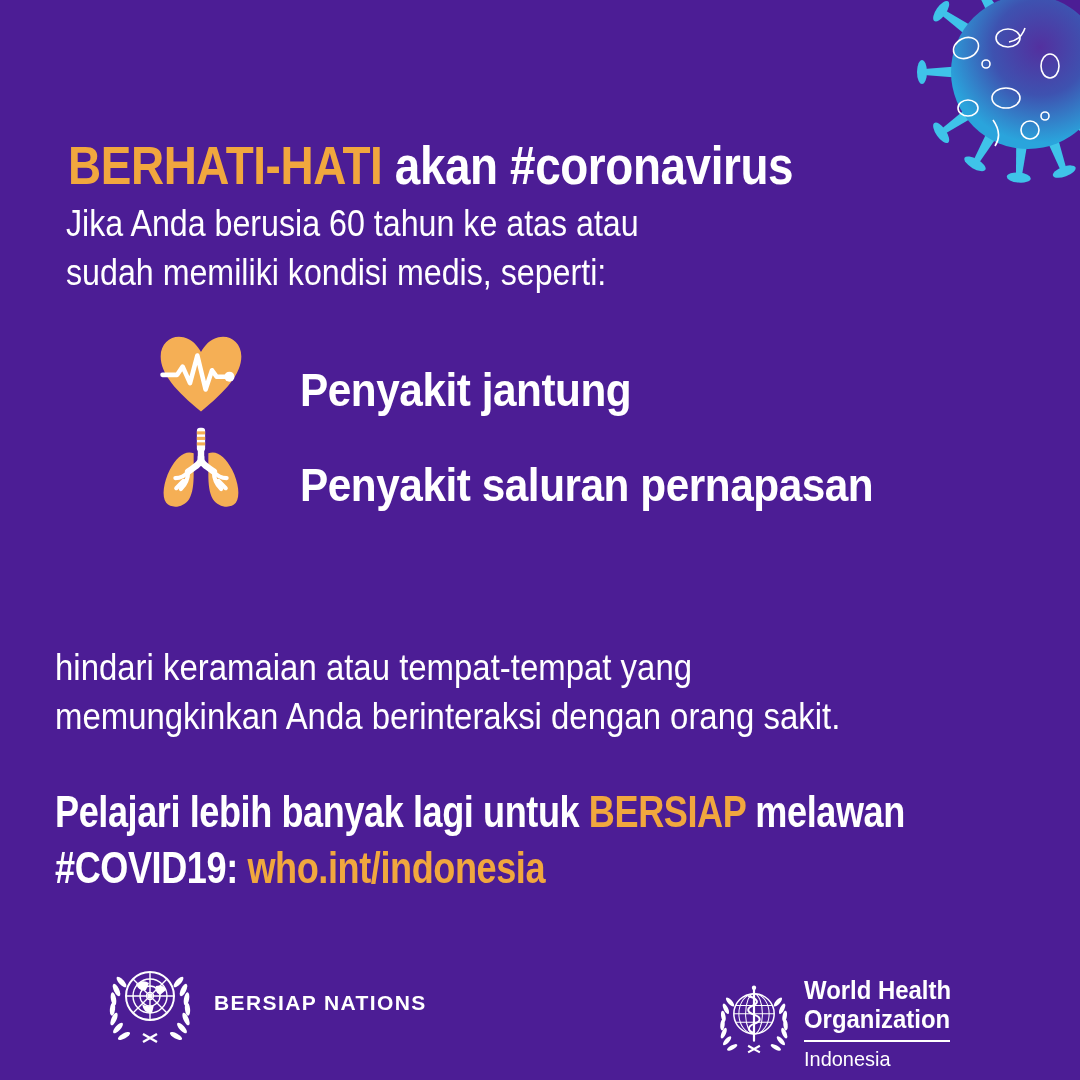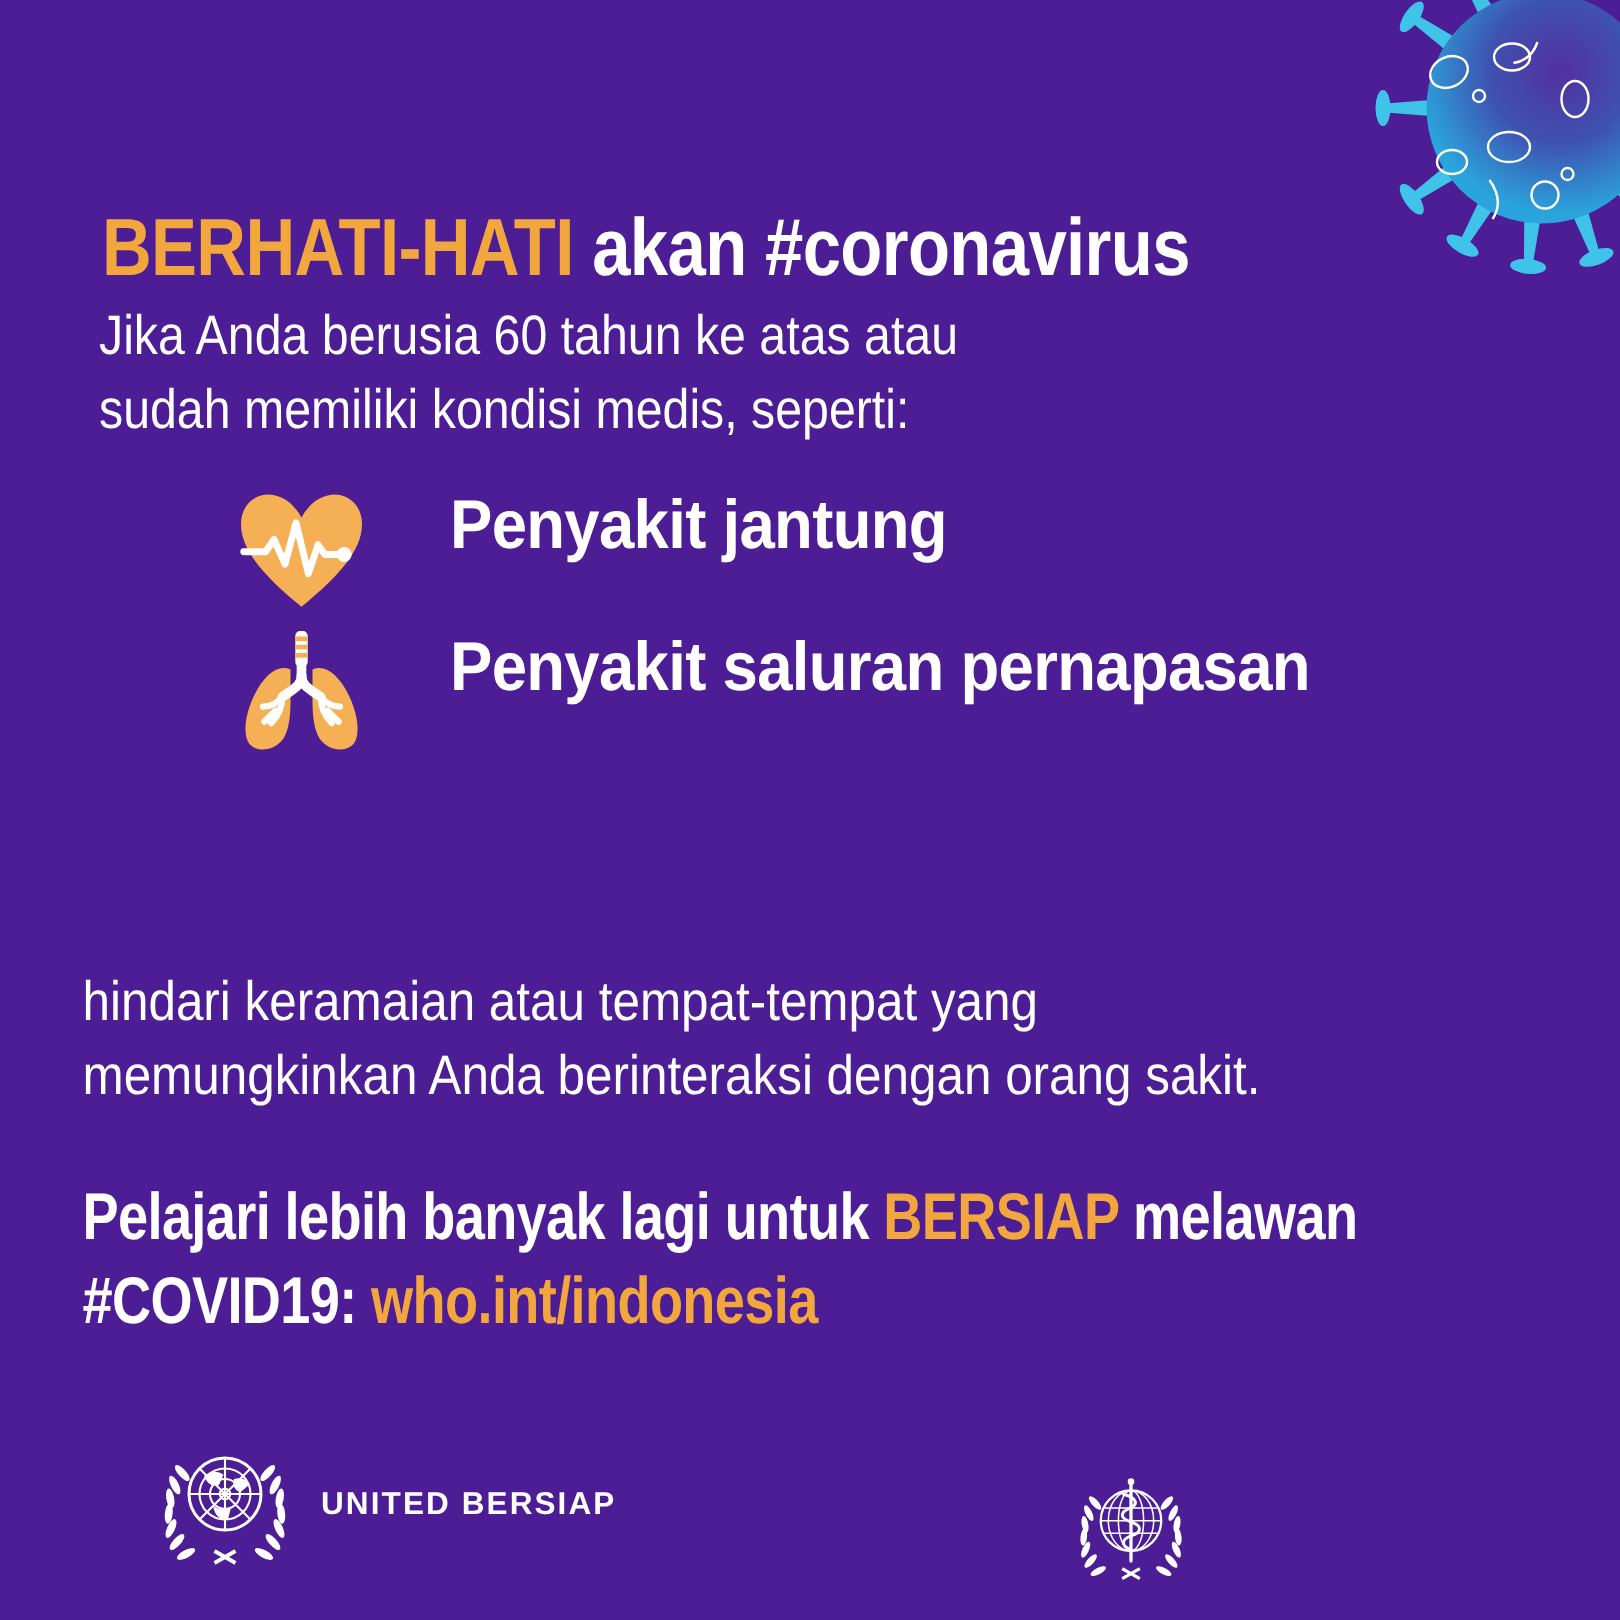--- a/index.html
+++ b/index.html
@@ -26,21 +26,21 @@
   .intro {
     position:absolute; left:66px; top:200px;
     font-size:37px; color:#FFFFFF; line-height:1.32;
     white-space:pre-line;
     transform:scaleX(0.87); transform-origin:left top;
     margin:0;
   }
 
   
   .rows { position:absolute; left:150px; top:322px; }
-  .row { display:flex; align-items:flex-start; height:95px; }
+  .row { display:flex; align-items:flex-end; height:95px; }
   .row svg.cond-icon { width:102px; height:88px; flex:none; }
   .row .label {
     margin-left:48px; font-size:46px; font-weight:bold; color:#FFFFFF;
     white-space:nowrap; letter-spacing:-0.5px;
     transform:scaleX(0.92); transform-origin:left center;
   }
 
   .advice {
     position:absolute; left:55px; top:644px;
     font-size:37px; color:#FFFFFF; line-height:1.32;
@@ -195,30 +195,36 @@
     <g stroke="#FFFFFF" fill="none" stroke-width="1.4">
       <circle cx="50" cy="40" r="24" stroke-width="2"></circle>
       <circle cx="50" cy="40" r="17"></circle>
       <circle cx="50" cy="40" r="10"></circle>
       <circle cx="50" cy="40" r="3.5"></circle>
       <path d="M26 40 H74 M50 16 V64 M33 23 L67 57 M67 23 L33 57"></path>
     </g>
     <path fill="#FFFFFF" d="M36 28 q7 -5 13 -1 l-3 7 q-7 2 -10 -6 Z M56 30 q8 -2 10 4 l-6 5 q-6 -3 -4 -9 Z M42 48 q6 4 12 1 l-2 8 q-8 1 -10 -9 Z"></path>
     <use href="#wreath"></use>
   </svg>
-  <div class="un-label">UNITED BERSIAP</div>
+  <div class="un-label">BERSIAP NATIONS</div>
 
   <svg class="who-emblem" viewBox="0 0 100 90">
     <g stroke="#FFFFFF" fill="none">
       <circle cx="50" cy="40" r="24" stroke-width="1.8"></circle>
       <ellipse cx="50" cy="40" rx="10" ry="24" stroke-width="1.2"></ellipse>
       <ellipse cx="50" cy="40" rx="18" ry="24" stroke-width="1.2"></ellipse>
       <path d="M28.2 30 H71.8 M26 40 H74 M28.2 50 H71.8" stroke-width="1.2"></path>
     </g>
     <g stroke="#FFFFFF" fill="none" stroke-linecap="round">
       <path d="M50 10 V72" stroke-width="2.6"></path>
       <path d="M44 19 C 55 22, 56 27, 49 30 C 41 33.5, 41 38, 50 41 C 59 44, 59 49, 50 52 C 42 55, 42 60, 50 63" stroke-width="2.4"></path>
     </g>
     <circle cx="50" cy="9" r="2.6" fill="#FFFFFF"></circle>
     <use href="#wreath"></use>
   </svg>
+  <div class="who-text">
+    <div class="who-name">World Health</div>
+    <div class="who-name">Organization</div>
+    <hr class="who-rule">
+    <div class="who-region">Indonesia</div>
+  </div>
 
 </div>
 
 </body></html>

